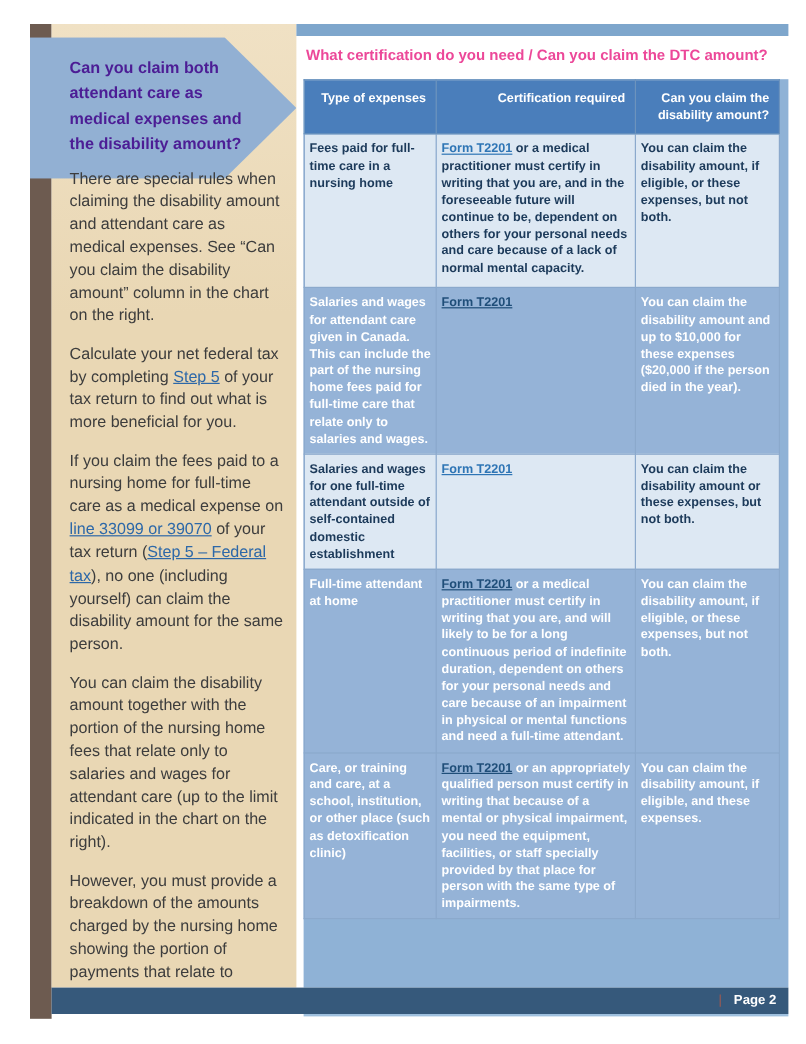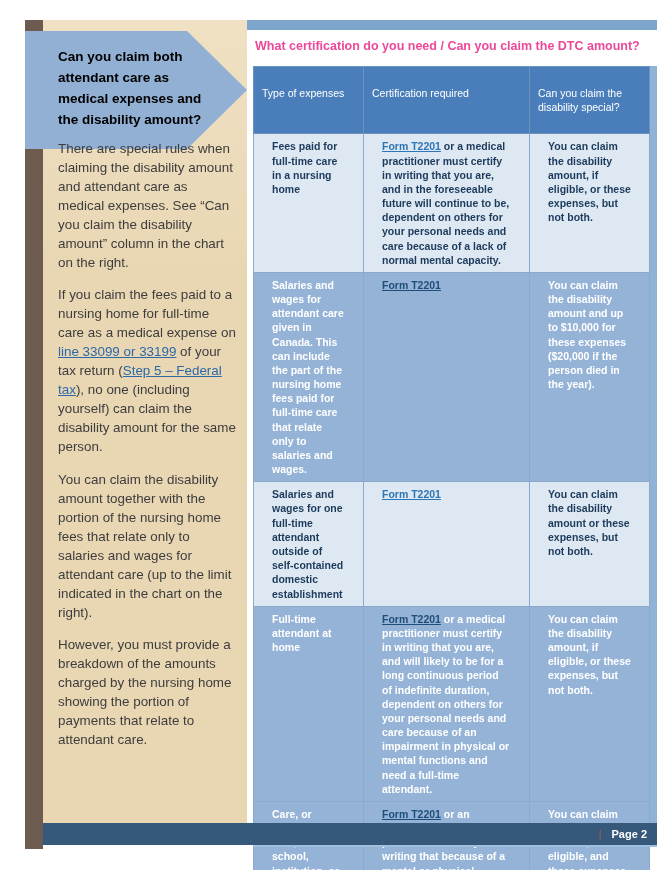--- a/index.html
+++ b/index.html
@@ -7,40 +7,40 @@
         font-family:"Liberation Sans",sans-serif;overflow:hidden;}
 
   
   .brown-stripe{position:absolute;left:25px;top:20px;width:18px;height:829px;background:#6d5b50;}
   .beige{position:absolute;left:43px;top:20px;width:204px;height:803px;
          background:linear-gradient(180deg,#f0e1c4 0%,#e9d7b4 30%,#e9d7b4 100%);}
 
   
   .callout{position:absolute;left:25px;top:31px;width:222px;height:118px;background:#92b0d3;
            clip-path:polygon(0 0,73% 0,100% 50%,73% 100%,0 100%);}
-  .callout-text{padding:16px 0 0 33px;width:152px;color:#000000;font-weight:bold;
+  .callout-text{padding:16px 0 0 33px;width:152px;color:#4c1d95;font-weight:bold;
                 font-size:13.5px;line-height:1.55;}
 
   
   .sidebar-text{position:absolute;left:58px;top:139px;width:179px;
                 font-size:13.4px;line-height:1.42;color:#3d3d3d;}
   .sidebar-text p{margin:0 0 13px 0;}
   a.slink{color:#2d68a8;text-decoration:underline;cursor:pointer;}
 
   
   .top-strip{position:absolute;left:247px;top:20px;width:410px;height:10px;background:#7ea6cc;}
   .chart-title{position:absolute;left:255px;top:39px;width:402px;margin:0;
                font-size:12.5px;font-weight:bold;color:#ec4899;}
   .table-zone{position:absolute;left:253px;top:66px;width:404px;height:757px;background:#8fb2d6;}
 
   table{border-collapse:collapse;width:396px;table-layout:fixed;
         font-size:10.5px;line-height:1.35;border:1px solid #5a7fa8;}
-  th{background:#4a7ebb;color:#ffffff;text-align:left;font-weight:normal;
-     padding:19px 8px;border:1px solid #6c93bd;vertical-align:top;height:22px;}
-  td{vertical-align:top;padding:5px 18px;border:1px solid #8ba9cc;font-weight:bold;}
+  th{background:#4a7ebb;color:#ffffff;text-align:right;font-weight:bold;
+     padding:8px 8px;border:1px solid #6c93bd;vertical-align:top;height:22px;}
+  td{vertical-align:top;padding:5px 4px;border:1px solid #8ba9cc;font-weight:bold;}
   tr.row-light td{background:#dde8f3;color:#1c3a5a;}
   tr.row-dark  td{background:#95b3d7;color:#ffffff;}
   a.tlink{color:#2e75b5;text-decoration:underline;cursor:pointer;text-align:right;}
   tr.row-dark a.tlink{color:#1f4e79;}
   tbody tr:nth-child(1){height:128px;}
   tbody tr:nth-child(2){height:132px;}
   tbody tr:nth-child(3){height:89px;}
   tbody tr:nth-child(4){height:153px;}
   tbody tr:nth-child(5){height:53px;}
   tbody tr:nth-child(6){height:130px;}
@@ -59,41 +59,42 @@
 
   <div class="brown-stripe"></div>
   <div class="beige"></div>
 
   <div class="callout">
     <div class="callout-text">Can you claim both attendant care as medical expenses and the disability amount?</div>
   </div>
 
   <div class="sidebar-text" id="sidebar-paragraphs">
       <p><span>There are special rules when claiming the disability amount and attendant care as medical expenses. See “Can you claim the disability amount” column in the chart on the right.</span></p>
-      <p><span>If you claim the fees paid to a nursing home for full-time care as a medical expense on </span><a href="#" class="slink">line 33099 or 33199</a><span> of your tax return (</span><a href="#" class="slink">Step 5 – Federal tax</a><span>), no one (including yourself) can claim the disability amount for the same person.</span></p>
+      <p><span>Calculate your net federal tax by completing </span><a href="#" class="slink">Step 5</a><span> of your tax return to find out what is more beneficial for you.</span></p>
+      <p><span>If you claim the fees paid to a nursing home for full-time care as a medical expense on </span><a href="#" class="slink">line 33099 or 39070</a><span> of your tax return (</span><a href="#" class="slink">Step 5 – Federal tax</a><span>), no one (including yourself) can claim the disability amount for the same person.</span></p>
       <p><span>You can claim the disability amount together with the portion of the nursing home fees that relate only to salaries and wages for attendant care (up to the limit indicated in the chart on the right).</span></p>
       <p><span>However, you must provide a breakdown of the amounts charged by the nursing home showing the portion of payments that relate to attendant care.</span></p>
     </div>
 
   <div class="top-strip"></div>
 
   <h1 class="chart-title">What certification do you need / Can you claim the DTC amount?</h1>
 
   <div class="table-zone">
     <table>
       <colgroup>
         <col style="width:110px">
           <col style="width:166px">
           <col style="width:120px">
       </colgroup>
       <thead>
         <tr>
           <th>Type of expenses</th>
           <th>Certification required</th>
-          <th>Can you claim the disability special?</th>
+          <th>Can you claim the disability amount?</th>
         </tr>
       </thead>
       <tbody id="table-body">
           <tr class="row-light">
             <td>Fees paid for full-time care in a nursing home</td>
             <td><a href="#" class="tlink">Form T2201</a><span> or a medical practitioner must certify in writing that you are, and in the foreseeable future will continue to be, dependent on others for your personal needs and care because of a lack of normal mental capacity.</span></td>
             <td>You can claim the disability amount, if eligible, or these expenses, but not both.</td>
           </tr>
           <tr class="row-dark">
             <td>Salaries and wages for attendant care given in Canada. This can include the part of the nursing home fees paid for full-time care that relate only to salaries and wages.</td>

